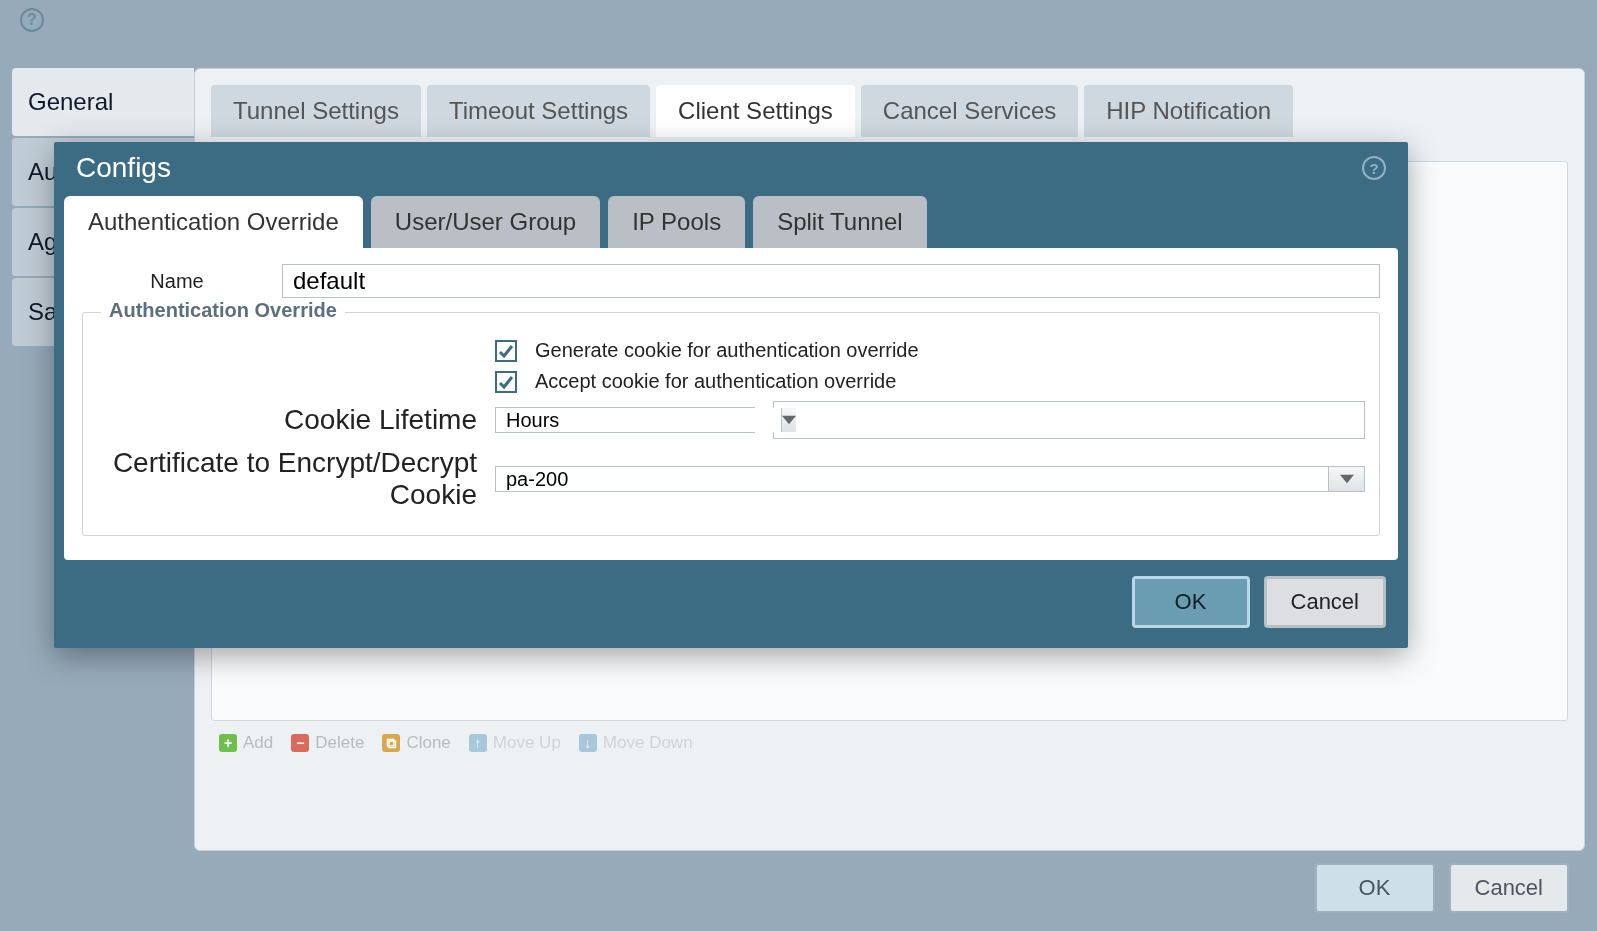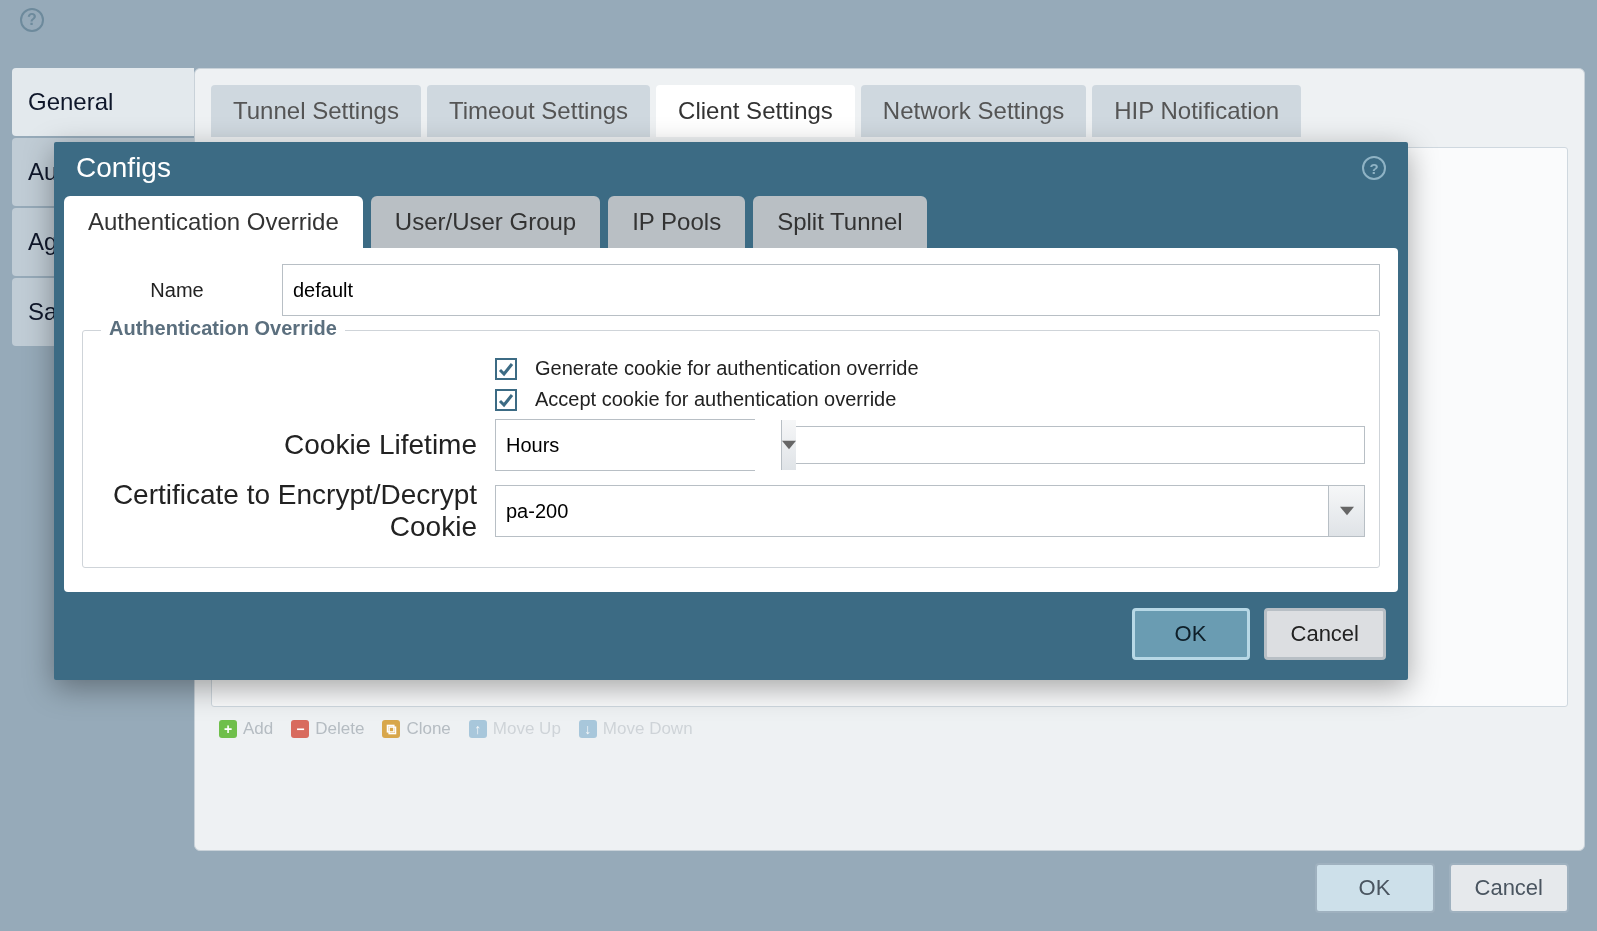--- a/index.html
+++ b/index.html
@@ -69,21 +69,21 @@
   background: #eef1f3;
   border-radius: 6px;
   border: 1px solid #c9d2d9;
   padding: 16px 16px 16px 16px;
 }
 
 
 .inner-tabs {
   display: flex;
   gap: 6px;
-  margin-bottom: 10px;
+  margin-bottom: 24px;
 }
 .inner-tab {
   background: #cfd8df;
   color: #555;
   padding: 12px 22px;
   font-size: 24px;
   border-radius: 4px 4px 0 0;
   cursor: pointer;
 }
 .inner-tab.active {
@@ -166,42 +166,42 @@
 .mtab.active { background:#fff; }
 
 
 .modal-body {
   background:#fff; margin:0 10px 12px 10px; padding:16px 18px 24px 18px;
   border-radius:0 4px 4px 4px;
 }
 .row { display:flex; align-items:center; gap:10px; margin-bottom:14px; }
 .row label.rt { text-align:center; width:190px; font-size:20px; color:#222; }
 .row input[type=text] {
-  flex:1; border:1px solid #b8bfc5; padding:16px 10px; font-size:20px; height:52px;
+  flex:1; border:1px solid #b8bfc5; padding:16px 10px; font-size:24px; height:34px;
 }
 
 
 .fieldset {
   border:1px solid #cfd4d9; border-radius:3px; padding:18px 14px 16px 14px; position:relative;
 }
 .fieldset-legend {
   position:absolute; top:-14px; left:18px; background:#fff; padding:0 8px;
   color:#5b6f7e; font-weight:bold; font-size:20px;
 }
 .field-row { display:flex; align-items:center; gap:18px; margin:8px 0; }
 .field-row label.ft { text-align:right; width:380px; font-size:28px; color:#222; }
 .checkbox {
   width:22px; height:22px; border:2px solid #3c6b84; background:#fff;
   display:inline-flex; align-items:center; justify-content:center; cursor:pointer;
 }
 .checkbox svg { width:16px; height:16px; }
 .check-label { font-size:20px; color:#222; }
 
 .select-wrap {
-  position:relative; display:flex; align-items:center; border:1px solid #b8bfc5; height:52px;
+  position:relative; display:flex; align-items:center; border:1px solid #b8bfc5; height:26px;
 }
 .select-wrap input {
   border:none; flex:1; padding:6px 10px; font-size:20px; height:100%; outline:none;
 }
 .select-wrap .arrow {
   width:36px; height:100%; background:linear-gradient(#f6f7f8,#dfe3e7);
   border-left:1px solid #b8bfc5; display:flex; align-items:center; justify-content:center; cursor:pointer;
 }
 .select-wrap .arrow svg { width:14px; height:14px; fill:#666; }
 
@@ -228,21 +228,21 @@
     <div class="side-tab">Authentication</div>
     <div class="side-tab">Agent</div>
     <div class="side-tab">Satellite</div>
   </div>
 
   <div class="main-panel">
     <div class="inner-tabs">
       <div class="inner-tab">Tunnel Settings</div>
       <div class="inner-tab">Timeout Settings</div>
       <div class="inner-tab active">Client Settings</div>
-      <div class="inner-tab">Network Settings</div>
+      <div class="inner-tab">Cancel Services</div>
       <div class="inner-tab">HIP Notification</div>
     </div>
     <div class="inner-content"></div>
     <div class="action-bar">
       <div class="action">
           <span class="glyph g-add">+</span>
           <span>Add</span>
         </div>
       <div class="action">
           <span class="glyph g-del">−</span>

